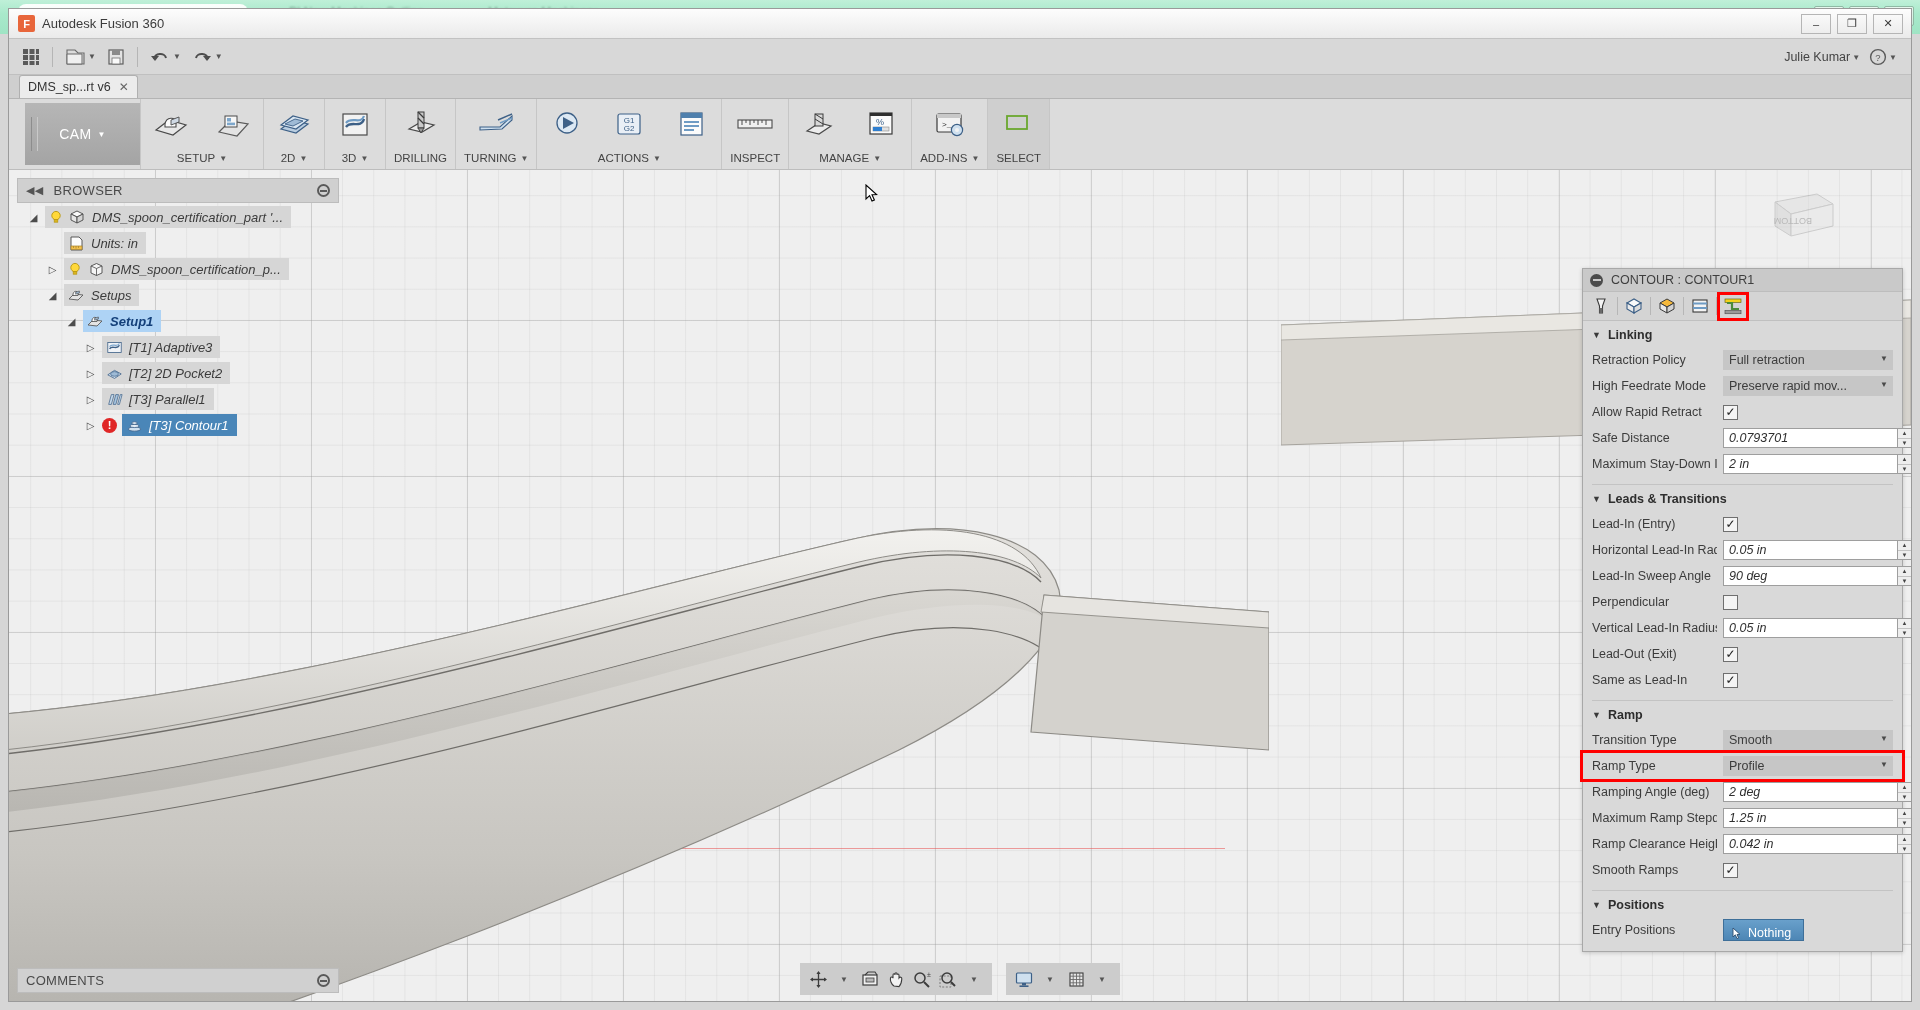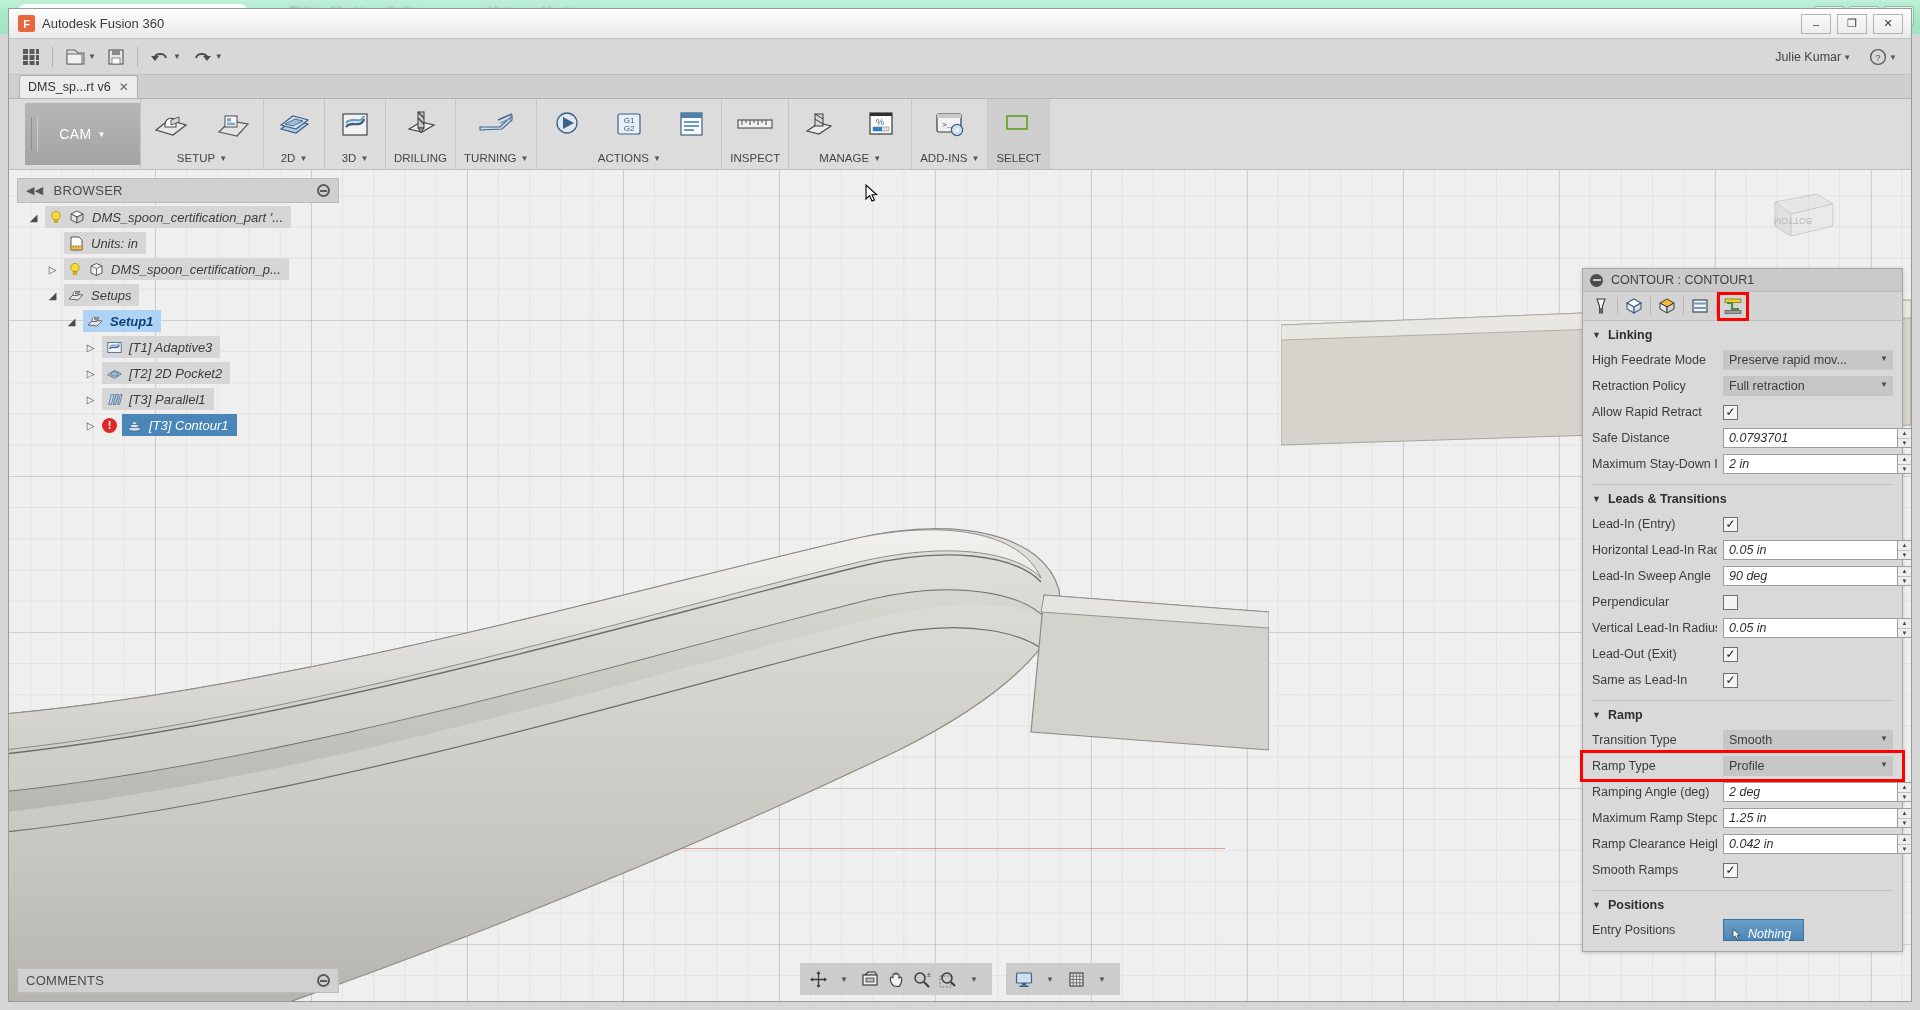--- a/index.html
+++ b/index.html
@@ -63,21 +63,21 @@
     position:relative;
   }
   .qbtn{
     height:28px;min-width:28px;display:flex;align-items:center;justify-content:center;
     padding:0 4px; gap:2px; cursor:default;
   }
   .caret{ font-size:8px; color:#555; }
   .qsep{ width:1px;height:20px;background:#b5b5b5;margin:0 5px;}
   #user-area{
     position:absolute; right:10px; top:0; height:36px;
-    display:flex; align-items:center; gap:10px; font-size:12.5px; color:#444;
+    display:flex; align-items:center; gap:1px; font-size:12.5px; color:#444;
   }
   #user-area .qbtn{ font-size:12.5px;}
 
   
   #doctabs{
     height:24px; background:#cfcfcf; border-bottom:1px solid #b4b4b4;
     display:flex; align-items:flex-end; padding-left:10px;
   }
   #doctab{
     height:23px;background:#ececec;border:1px solid #b0b0b0;border-bottom:none;
@@ -248,21 +248,21 @@
   .spin span:first-child{ border-bottom:1px solid #c3c3c3;}
   .chk{
     width:15px;height:15px;border:1px solid #6f6f6f;background:#f4f4f4;
     display:flex;align-items:center;justify-content:center;
     font-size:12px;color:#1d1d1d; line-height:1;
   }
   .divider{ height:1px; background:#c3c3c3; margin:7px 9px 0;}
   .selbtn{
     background:linear-gradient(180deg,#69a0cb,#4d86b5); color:#fff;
     border:1px solid #3e6f99; height:22px; padding:8px 12px 0 8px;
-    display:inline-flex;align-items:center; gap:6px; font-size:12.5px;font-style:italic;
+    display:inline-flex;align-items:flex-end; gap:6px; font-size:12.5px;
   }
   #dlg-foot{
     height:38px; border-top:1px solid #c3c3c3; background:#d9d9d9;
     display:flex; align-items:center; justify-content:flex-end; gap:10px; padding:0 12px;
   }
   #ok-btn{
     width:62px;height:24px;background:linear-gradient(180deg,#5e95c4,#4b82b1);
     border:1px solid #3b6d97; color:#fff; font-size:13px;
     display:flex;align-items:center;justify-content:center;
     outline:3px solid #ff0000; outline-offset:2px;
@@ -867,29 +867,29 @@
           </svg>
         </div>
       </div>
 
       <div id="dlg-body">
           <div class="section-hdr">
             <span class="tri">▼</span>
             <span>Linking</span>
           </div>
           <div class="row">
+            <span class="lbl">Retraction Policy</span>
+            <span class="selwrap">
+              <span class="selbox">Full retraction</span>
+            </span>
+          </div>
+          <div class="row">
             <span class="lbl">High Feedrate Mode</span>
             <span class="selwrap">
               <span class="selbox">Preserve rapid mov...</span>
-            </span>
-          </div>
-          <div class="row">
-            <span class="lbl">Retraction Policy</span>
-            <span class="selwrap">
-              <span class="selbox">Full retraction</span>
             </span>
           </div>
           <div class="row">
             <span class="lbl">Allow Rapid Retract</span>
             <span class="chk">✓</span>
           </div>
           <div class="row">
             <span class="lbl">Safe Distance</span>
             <span class="spinwrap">
               <input type="text" readonly="" value="0.0793701" style="">

